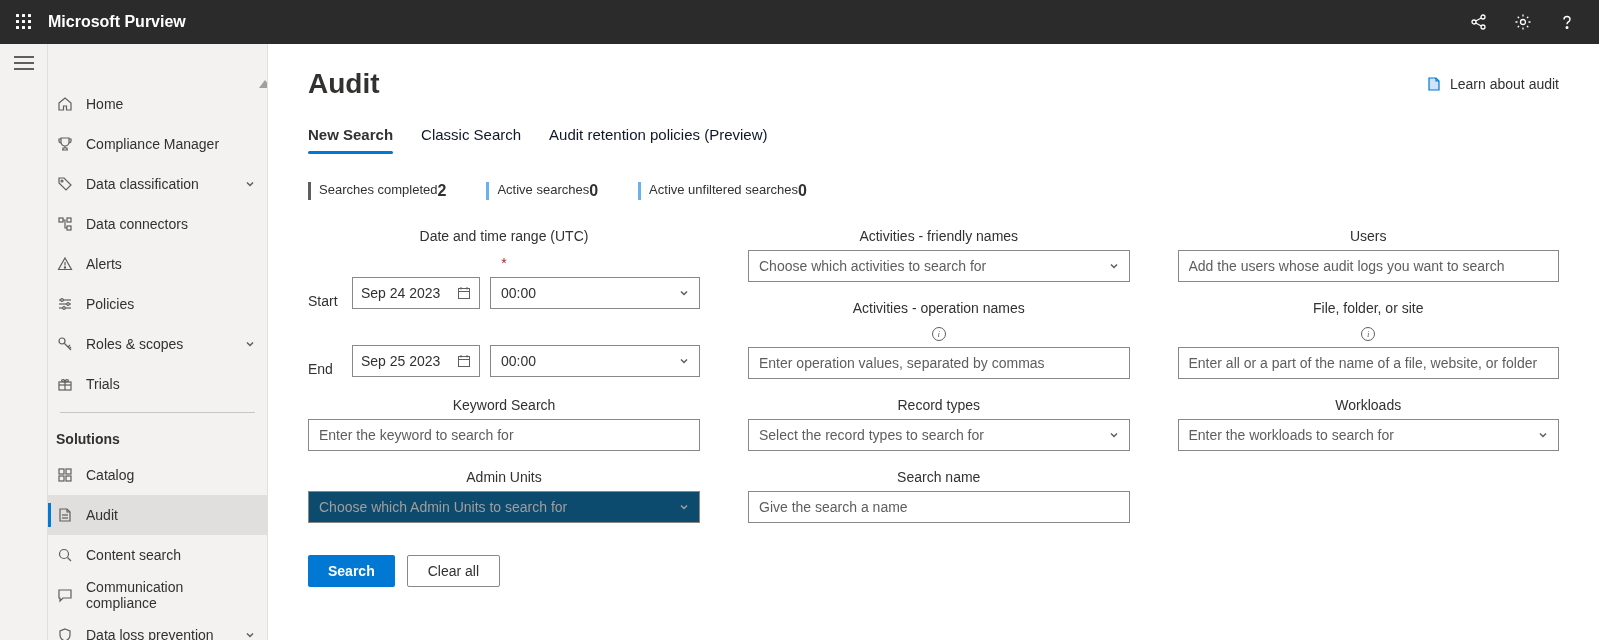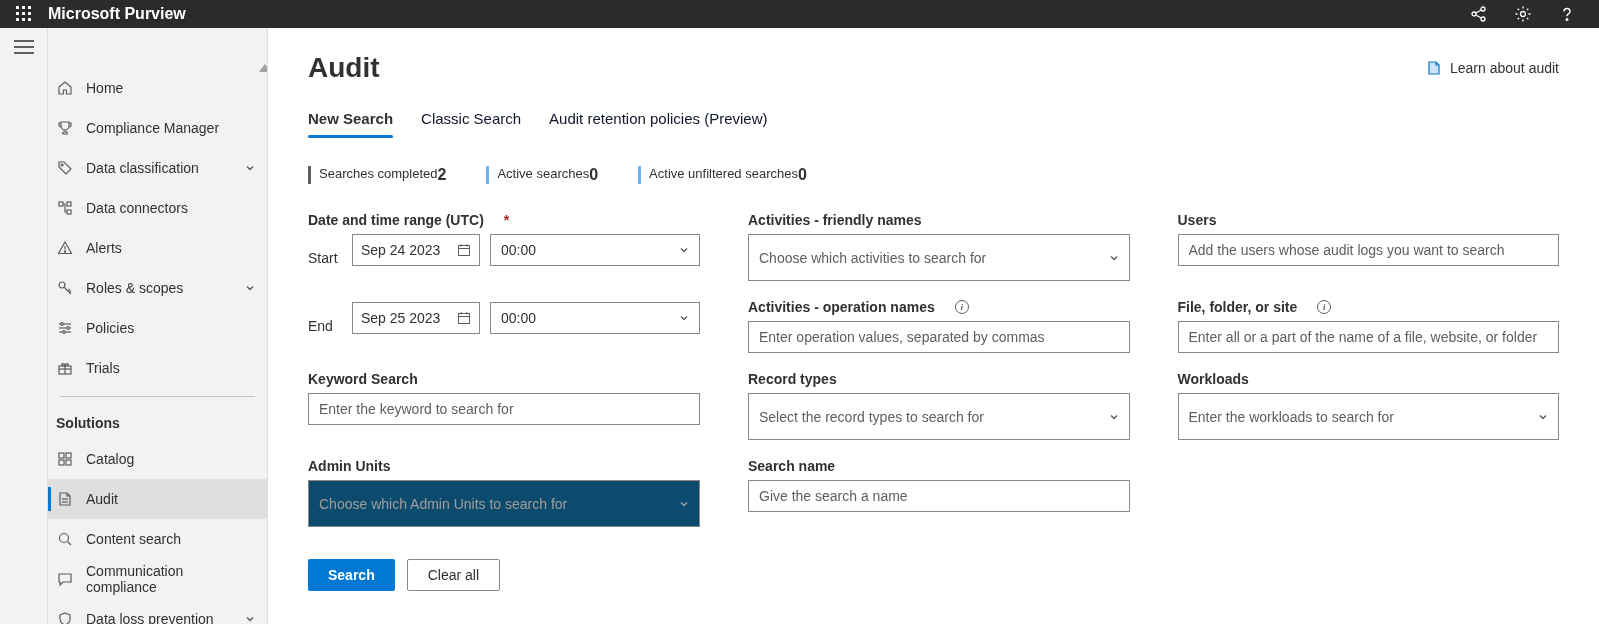--- a/index.html
+++ b/index.html
@@ -1,18 +1,18 @@
 <!DOCTYPE html>
 <html><head>
   <meta charset="utf-8">
   <style>
     * { box-sizing: border-box; margin: 0; padding: 0; }
     body { font-family: 'Segoe UI', Tahoma, sans-serif; font-size: 14px; color: #323130; overflow: hidden; }
     
-    .header { background: #2b2b2b; height: 28px; display: flex; align-items: center; padding: 0 16px; color: #fff; }
+    .header { background: #2b2b2b; height: 44px; display: flex; align-items: center; padding: 0 16px; color: #fff; }
     .header-left { display: flex; align-items: center; gap: 16px; }
     .waffle-icon { width: 16px; height: 16px; display: grid; grid-template-columns: repeat(3, 1fr); gap: 2px; cursor: pointer; }
     .waffle-dot { width: 3px; height: 3px; background: #fff; border-radius: 0.5px; }
     .app-title { font-size: 16px; font-weight: 600; }
     .header-right { margin-left: auto; display: flex; align-items: center; gap: 12px; }
     .header-icon { width: 32px; height: 32px; display: flex; align-items: center; justify-content: center; cursor: pointer; color: #fff; }
     
     .body-wrap { display: flex; height: calc(100vh - 44px); }
     
     .sidebar-collapse-bar { width: 48px; background: #f3f2f1; display: flex; align-items: flex-start; justify-content: center; padding-top: 12px; border-right: 1px solid #e1dfdd; }
@@ -46,33 +46,33 @@
     .stats { display: flex; gap: 40px; margin-bottom: 28px; }
     .stat { display: flex; align-items: stretch; gap: 8px; }
     .stat-bar { width: 3px; background: #605e5c; }
     .stat-bar.blue { background: #69b0ee; }
     .stat-content { display: flex; flex-direction: row; }
     .stat-label { font-size: 13px; color: #323130; }
     .stat-value { font-size: 16px; font-weight: 700; }
     
     .form { display: grid; grid-template-columns: repeat(3, 1fr); column-gap: 48px; row-gap: 18px; }
     .field { display: flex; flex-direction: column; gap: 6px; }
-    .field-label { font-size: 14px; font-weight: 700; display: flex; align-items: center; gap: 20px; }
+    .field-label { font-size: 14px; font-weight: 400; display: flex; align-items: center; gap: 11px; flex-direction: column; }
     .required { color: #a4262c; }
     .info-icon { width: 14px; height: 14px; border: 1px solid #605e5c; border-radius: 50%; display: inline-flex; align-items: center; justify-content: center; font-size: 9px; color: #605e5c; font-style: italic; font-family: serif; }
     
     .date-row { display: flex; align-items: flex-end; gap: 10px; }
     .date-label { width: 34px; font-size: 14px; }
     .date-input { width: 128px; height: 32px; border: 1px solid #8a8886; display: flex; align-items: center; padding: 0 8px; cursor: pointer; background: #fff; }
     .date-text { flex: 1; font-size: 14px; }
     .cal-icon-box { display: flex; align-items: center; }
     .time-input { width: 210px; height: 32px; border: 1px solid #8a8886; display: flex; align-items: center; padding: 0 10px; background: #fff; cursor: pointer; }
     .time-text { flex: 1; font-size: 14px; }
     
-    .select-input, .text-input { height: 47px; border: 1px solid #8a8886; display: flex; align-items: center; padding: 0 10px; background: #fff; cursor: pointer; }
+    .select-input, .text-input { height: 32px; border: 1px solid #8a8886; display: flex; align-items: center; padding: 0 10px; background: #fff; cursor: pointer; }
     .select-input.disabled { background: #0c4a6e; color: #a19f9d; cursor: default; }
     .select-text { flex: 1; font-size: 14px; }
     .placeholder { color: #605e5c; }
     .disabled .placeholder { color: #a19f9d; }
     .chevron-down { font-size: 12px; color: #605e5c; }
     
     input.plain-input { width: 100%; height: 32px; border: 1px solid #8a8886; padding: 0 10px; font-size: 14px; font-family: inherit; outline: none; }
     input.plain-input::placeholder { color: #605e5c; }
     
     .actions { margin-top: 24px; display: flex; gap: 12px; }
@@ -193,43 +193,43 @@
             <path d="M8 2l6.5 11.5h-13L8 2z"></path>
             <line x1="8" y1="6" x2="8" y2="9.5"></line>
             <circle cx="8" cy="11.5" r="0.6" fill="currentColor"></circle>
           </svg>
         </span>
       <span class="nav-label">Alerts</span>
     </div>
     <div class="nav-item">
       <span class="nav-icon">
           <svg width="16" height="16" viewBox="0 0 16 16" fill="none" stroke="currentColor" stroke-width="1.2">
-            <circle cx="5" cy="5" r="3"></circle>
-            <path d="M7.5 7.5L14 14M11 11l2-2M12.5 12.5l1.5-1.5"></path>
-          </svg>
-        </span>
-      <span class="nav-label">Roles &amp; scopes</span>
-      <span class="nav-chevron">
-          <svg width="10" height="10" viewBox="0 0 10 10" fill="none" stroke="currentColor" stroke-width="1.5">
-            <path d="M2 3.5l3 3 3-3"></path>
-          </svg>
-        </span>
-    </div>
-    <div class="nav-item">
-      <span class="nav-icon">
-          <svg width="16" height="16" viewBox="0 0 16 16" fill="none" stroke="currentColor" stroke-width="1.2">
             <line x1="2" y1="4" x2="14" y2="4"></line>
             <line x1="2" y1="8" x2="14" y2="8"></line>
             <line x1="2" y1="12" x2="14" y2="12"></line>
             <circle cx="5" cy="4" r="1.3" fill="#f3f2f1"></circle>
             <circle cx="11" cy="8" r="1.3" fill="#f3f2f1"></circle>
             <circle cx="7" cy="12" r="1.3" fill="#f3f2f1"></circle>
           </svg>
         </span>
       <span class="nav-label">Policies</span>
+    </div>
+    <div class="nav-item">
+      <span class="nav-icon">
+          <svg width="16" height="16" viewBox="0 0 16 16" fill="none" stroke="currentColor" stroke-width="1.2">
+            <circle cx="5" cy="5" r="3"></circle>
+            <path d="M7.5 7.5L14 14M11 11l2-2M12.5 12.5l1.5-1.5"></path>
+          </svg>
+        </span>
+      <span class="nav-label">Roles &amp; scopes</span>
+      <span class="nav-chevron">
+          <svg width="10" height="10" viewBox="0 0 10 10" fill="none" stroke="currentColor" stroke-width="1.5">
+            <path d="M2 3.5l3 3 3-3"></path>
+          </svg>
+        </span>
     </div>
     <div class="nav-item">
       <span class="nav-icon">
           <svg width="16" height="16" viewBox="0 0 16 16" fill="none" stroke="currentColor" stroke-width="1.2">
             <rect x="2" y="6" width="12" height="8"></rect>
             <line x1="2" y1="9" x2="14" y2="9"></line>
             <line x1="8" y1="6" x2="8" y2="14"></line>
             <path d="M8 6C8 4 6 3 5 4s0 2 3 2M8 6c0-2 2-3 3-2s0 2-3 2"></path>
           </svg>
         </span>

